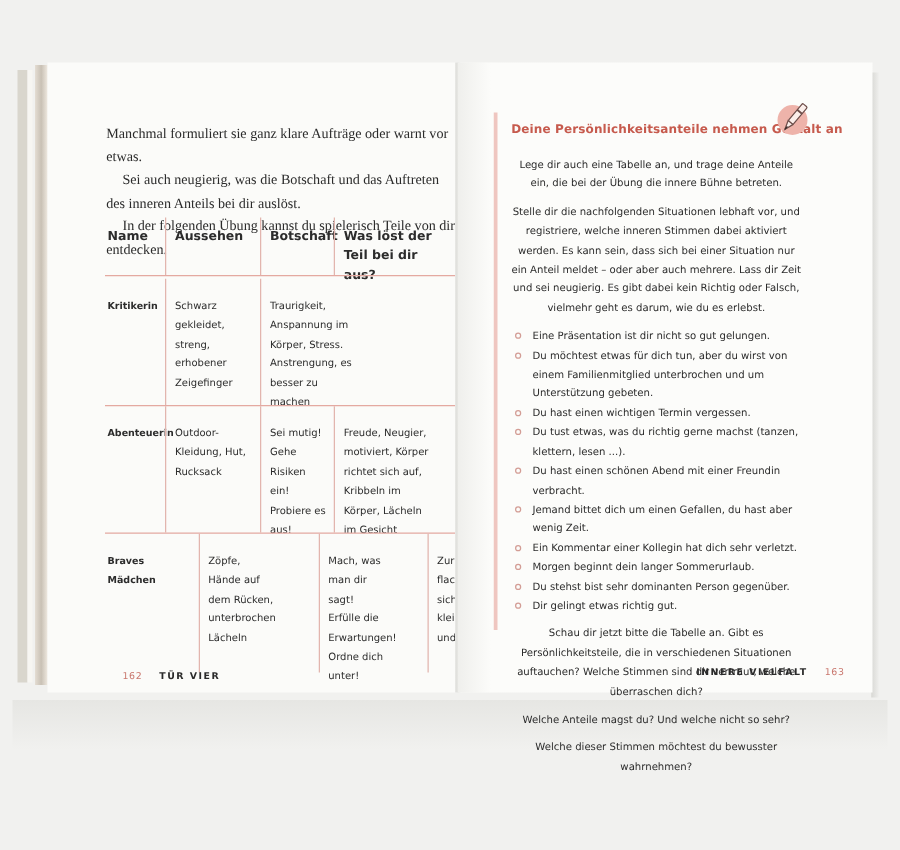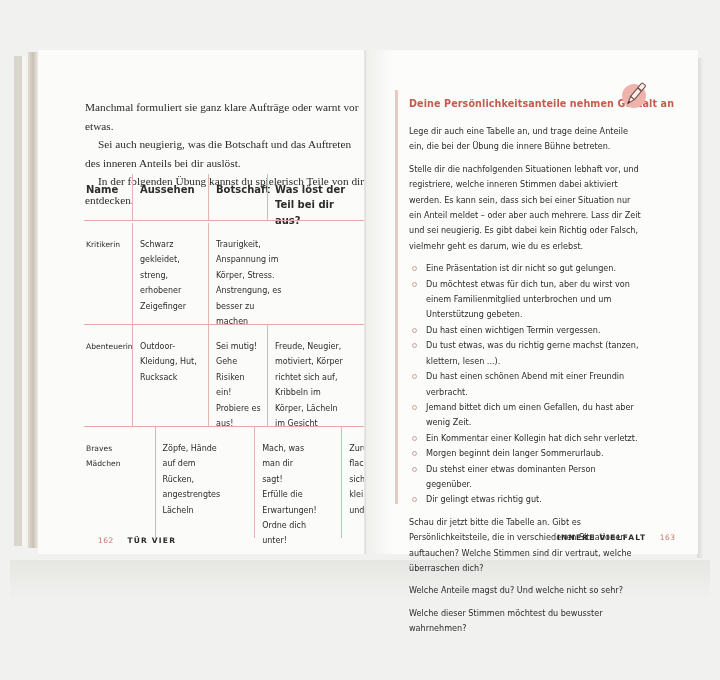--- a/index.html
+++ b/index.html
@@ -44,21 +44,21 @@
   .lp-text p { text-indent: 0; }
   .lp-text p.ind { text-indent: 13px; }
 
   .tbl { position: absolute; left: 46px; top: 124px; width: 284px; }
   .tbl-row { display: flex; position: relative; }
   .tbl-cell {
     font-family: "DejaVu Sans", sans-serif;
     font-size: 8px; line-height: 15.4px; color: #2c2c2c;
     padding: 4px 6px 6px 7px;
   }
-  .c0 { width: 48px; padding-left: 2px; font-weight: normal; font-size: 7.6px; }
+  .c0 { width: 48px; padding-left: 2px; font-weight: bold; font-size: 7.6px; }
   .c1 { width: 76px; }
   .c2 { width: 59px; }
   .c3 { width: 85px; }
   .tbl-head .tbl-cell { font-weight: bold; font-size: 10px; padding-top: 10px; }
   .vline { border-left: 1px solid #e2b5ae; }
   .hline { border-top: 1.5px solid #e4a9a1; }
   .row-head { height: 46px; }
   .row-1 { height: 104px; padding-top: 2px; }
   .row-2 { height: 102px; }
   .row-3 { height: 112px; gap: 28px; }
@@ -85,21 +85,21 @@
   .pen-badge {
     position: absolute; left: 622px; top: 84px; width: 24px; height: 24px;
     border-radius: 50%; background: #eeb3aa;
   }
   .pen-badge svg { position: absolute; left: -2px; top: -5px; }
   .sans {
     font-family: "DejaVu Sans", sans-serif;
     font-size: 8.1px; line-height: 15.4px; color: #2b2b2b;
   }
   .rp-body { position: absolute; left: 409px; top: 124px; width: 232px; }
-  .rp-body p { margin-bottom: 7px; }
+  .rp-body p { margin-bottom: 7px; text-align: center; }
   .rp-body ul { list-style: none; margin-bottom: 7px; }
   .rp-body li { position: relative; padding-left: 17px; }
   .rp-body li .bullet {
     position: absolute; left: 3px; top: 5px; width: 5px; height: 5px;
     border: 1px solid #d39d95; border-radius: 50%;
   }
   .footer-r {
     position: absolute; left: 557px; top: 533px;
     font-family: "DejaVu Sans", sans-serif; font-size: 7.5px; letter-spacing: 1.2px;
   }
@@ -135,21 +135,21 @@
       <div class="tbl-cell c3 vline">Traurigkeit, Anspannung im Körper, Stress. Anstrengung, es besser zu machen</div>
     </div>
     <div class="tbl-row row-2 hline">
       <div class="tbl-cell c0">Abenteuerin</div>
       <div class="tbl-cell c1 vline">Outdoor-Kleidung, Hut, Rucksack</div>
       <div class="tbl-cell c2 vline">Sei mutig! Gehe Risiken ein! Probiere es aus!</div>
       <div class="tbl-cell c3 vline">Freude, Neugier, motiviert, Körper richtet sich auf, Kribbeln im Körper, Lächeln im Gesicht</div>
     </div>
     <div class="tbl-row row-3 hline">
       <div class="tbl-cell c0">Braves Mädchen</div>
-      <div class="tbl-cell c1 vline">Zöpfe, Hände auf dem Rücken, angestrengtes Lächeln</div>
+      <div class="tbl-cell c1 vline">Zöpfe, Hände auf dem Rücken, unterbrochen Lächeln</div>
       <div class="tbl-cell c2 vline">Mach, was man dir sagt! Erfülle die Erwartungen! Ordne dich unter!</div>
       <div class="tbl-cell c3 vline">Zurückhaltung, flacher Atem, sich kleinmachen und fühlen</div>
     </div>
   </div>
 
   <div class="footer-l">
     <span class="pg-num">162</span>
     <span class="run-head">TÜR VIER</span>
   </div>
 </div>
@@ -176,21 +176,21 @@
   <p>Stelle dir die nachfolgenden Situationen lebhaft vor, und registriere, welche inneren Stimmen dabei aktiviert werden. Es kann sein, dass sich bei einer Situation nur ein Anteil meldet – oder aber auch mehrere. Lass dir Zeit und sei neugierig. Es gibt dabei kein Richtig oder Falsch, vielmehr geht es darum, wie du es erlebst.</p>
   <ul>
     <li><span class="bullet"></span><span>Eine Präsentation ist dir nicht so gut gelungen.</span></li>
     <li><span class="bullet"></span><span>Du möchtest etwas für dich tun, aber du wirst von einem Familienmitglied unterbrochen und um Unterstützung gebeten.</span></li>
     <li><span class="bullet"></span><span>Du hast einen wichtigen Termin vergessen.</span></li>
     <li><span class="bullet"></span><span>Du tust etwas, was du richtig gerne machst (tanzen, klettern, lesen ...).</span></li>
     <li><span class="bullet"></span><span>Du hast einen schönen Abend mit einer Freundin verbracht.</span></li>
     <li><span class="bullet"></span><span>Jemand bittet dich um einen Gefallen, du hast aber wenig Zeit.</span></li>
     <li><span class="bullet"></span><span>Ein Kommentar einer Kollegin hat dich sehr verletzt.</span></li>
     <li><span class="bullet"></span><span>Morgen beginnt dein langer Sommerurlaub.</span></li>
-    <li><span class="bullet"></span><span>Du stehst einer etwas dominanten Person gegenüber.</span></li>
+    <li><span class="bullet"></span><span>Du stehst bist sehr dominanten Person gegenüber.</span></li>
     <li><span class="bullet"></span><span>Dir gelingt etwas richtig gut.</span></li>
   </ul>
   <p>Schau dir jetzt bitte die Tabelle an. Gibt es Persönlichkeitsteile, die in verschiedenen Situationen auftauchen? Welche Stimmen sind dir vertraut, welche überraschen dich?</p>
   <p>Welche Anteile magst du? Und welche nicht so sehr?</p>
   <p>Welche dieser Stimmen möchtest du bewusster wahrnehmen?</p>
 </div>
 
 <div class="footer-r">
   <span class="run-head">INNERE VIELFALT</span>
   <span class="pg-num">163</span>

